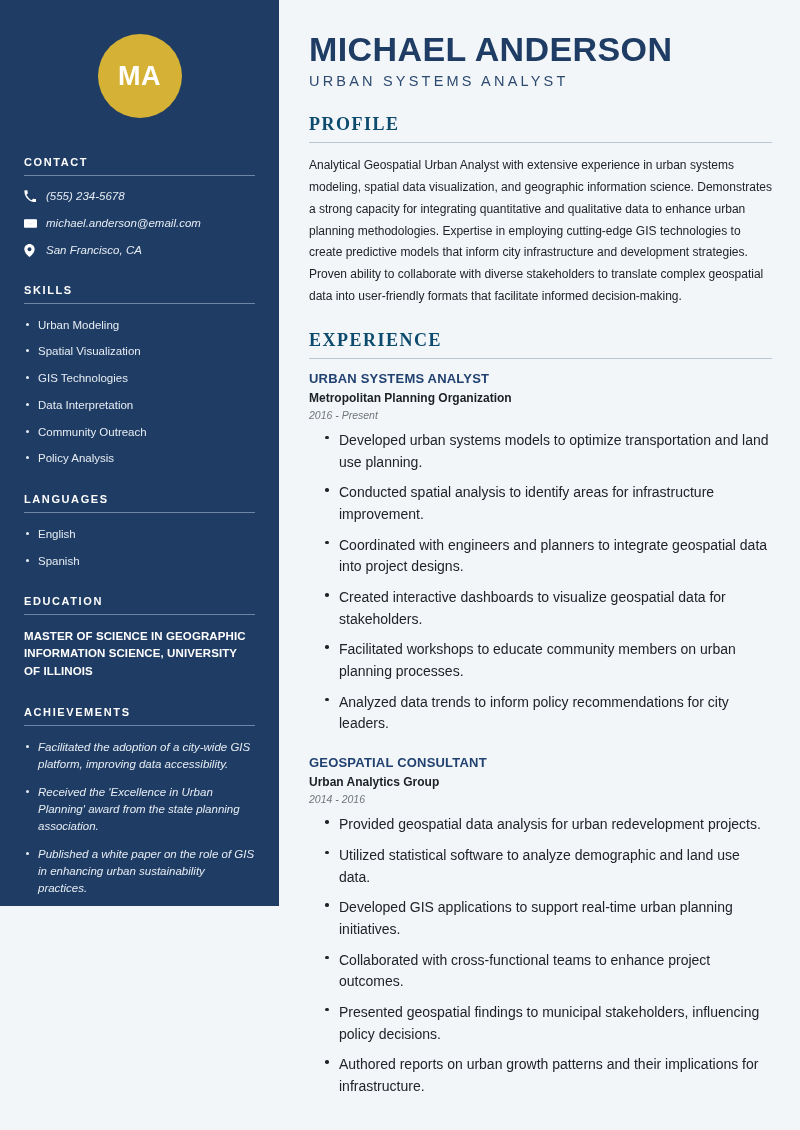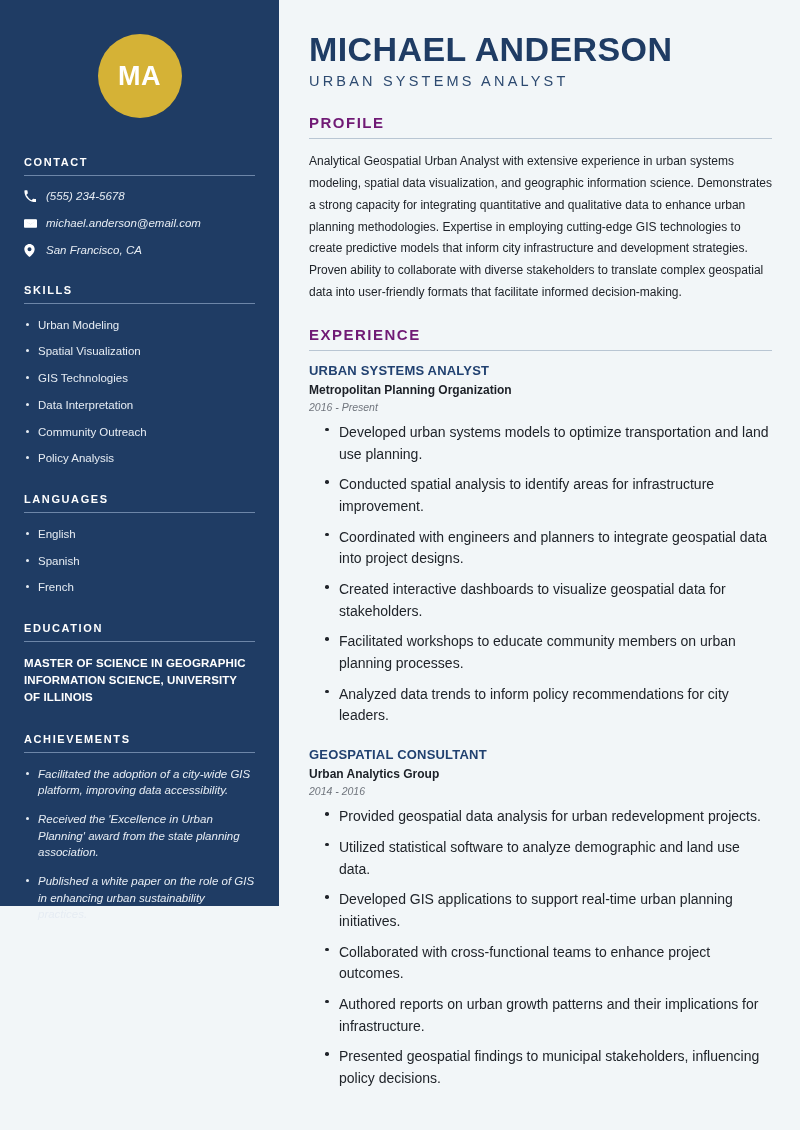--- a/index.html
+++ b/index.html
@@ -141,25 +141,26 @@
     font-size: 14.5px;
     letter-spacing: 3.2px;
     color: #2d4a70;
     margin-top: 5px;
     margin-bottom: 25px;
   }
 
   .main-section { margin-bottom: 22px; }
 
   .main-heading {
-    font-size: 15px;
+    font-size: 18px;
     font-weight: bold;
     letter-spacing: 1.5px;
-    color: #701a75;
+    color: #0c4a6e;
     padding-bottom: 7px;
+    font-family: Liberation Serif, serif;
   }
 
   .main-rule {
     height: 1px;
     background: #b9c6d3;
     margin-bottom: 12px;
   }
 
   .profile-text {
     font-size: 12px;
@@ -269,21 +270,20 @@
         <li>Policy Analysis</li>
       </ul>
     </section>
 
     <section class="side-section">
       <div class="side-heading">LANGUAGES</div>
       <div class="side-rule"></div>
       <ul class="side-list">
         <li>English</li>
         <li>Spanish</li>
-        <li>French</li>
       </ul>
     </section>
 
     <section class="side-section">
       <div class="side-heading">EDUCATION</div>
       <div class="side-rule"></div>
       <div class="edu-entry">MASTER OF SCIENCE IN GEOGRAPHIC INFORMATION SCIENCE, UNIVERSITY OF ILLINOIS</div>
     </section>
 
     <section class="side-section">
@@ -329,20 +329,20 @@
 
       <div class="job">
         <div class="job-title">GEOSPATIAL CONSULTANT</div>
         <div class="job-company">Urban Analytics Group</div>
         <div class="job-dates">2014 - 2016</div>
         <ul class="job-list">
           <li>Provided geospatial data analysis for urban redevelopment projects.</li>
           <li>Utilized statistical software to analyze demographic and land use data.</li>
           <li>Developed GIS applications to support real-time urban planning initiatives.</li>
           <li>Collaborated with cross-functional teams to enhance project outcomes.</li>
+          <li>Presented geospatial findings to municipal stakeholders, influencing policy decisions.</li>
           <li>Authored reports on urban growth patterns and their implications for infrastructure.</li>
-          <li>Presented geospatial findings to municipal stakeholders, influencing policy decisions.</li>
         </ul>
       </div>
 
     </section>
   </main>
 </div>
 
 </body></html>

